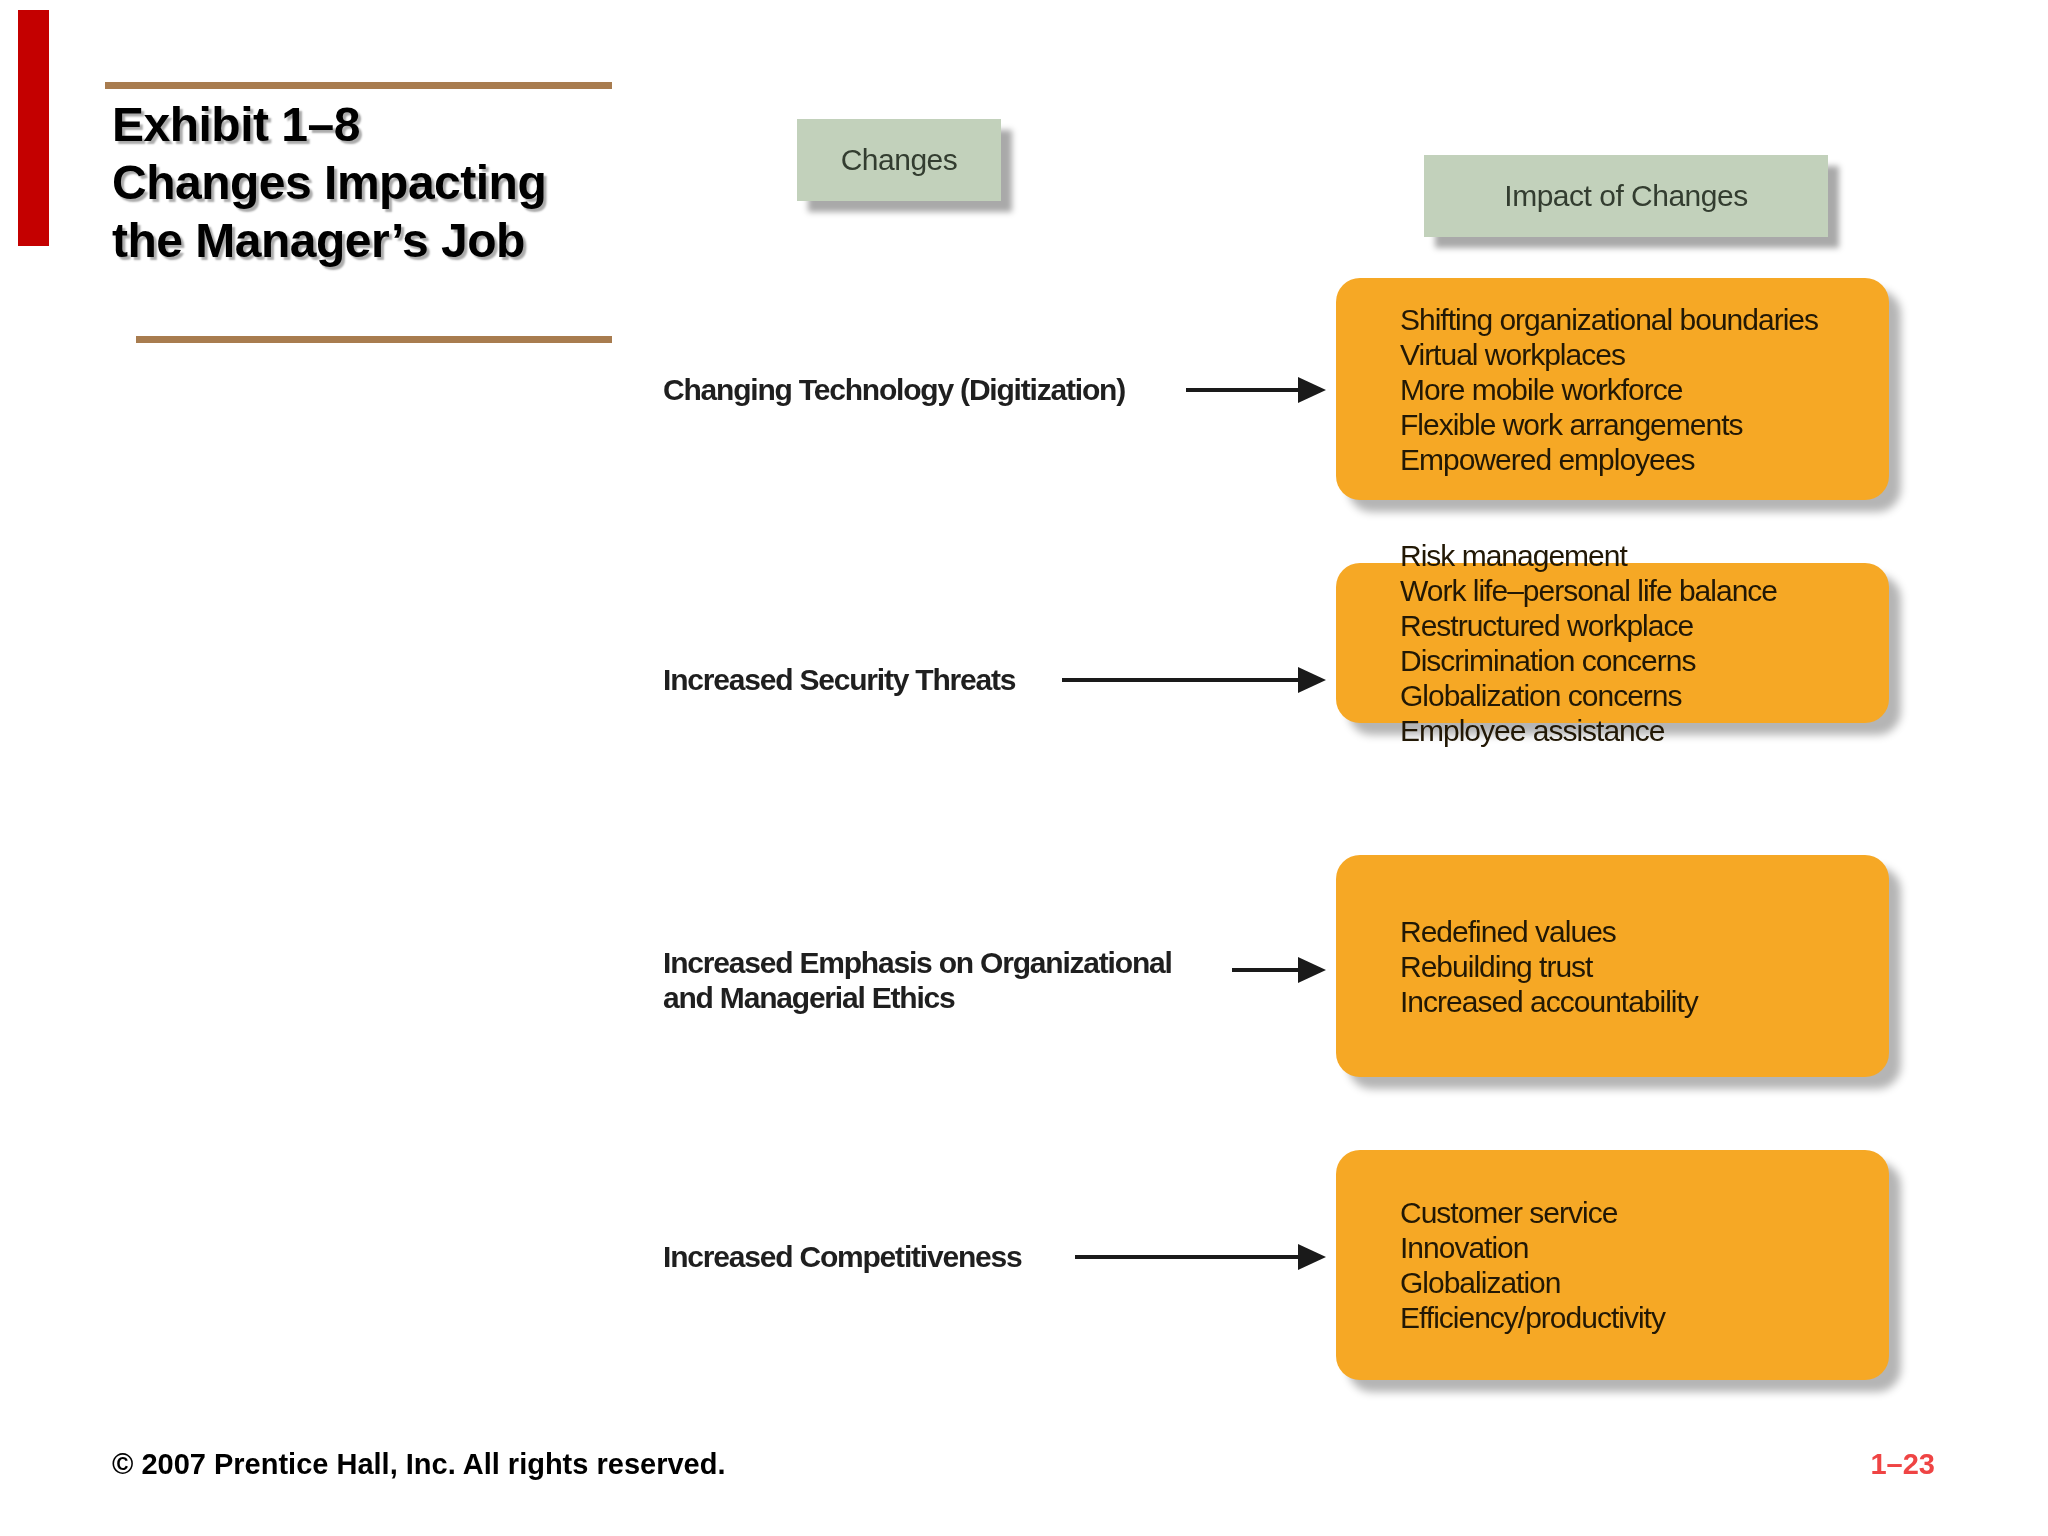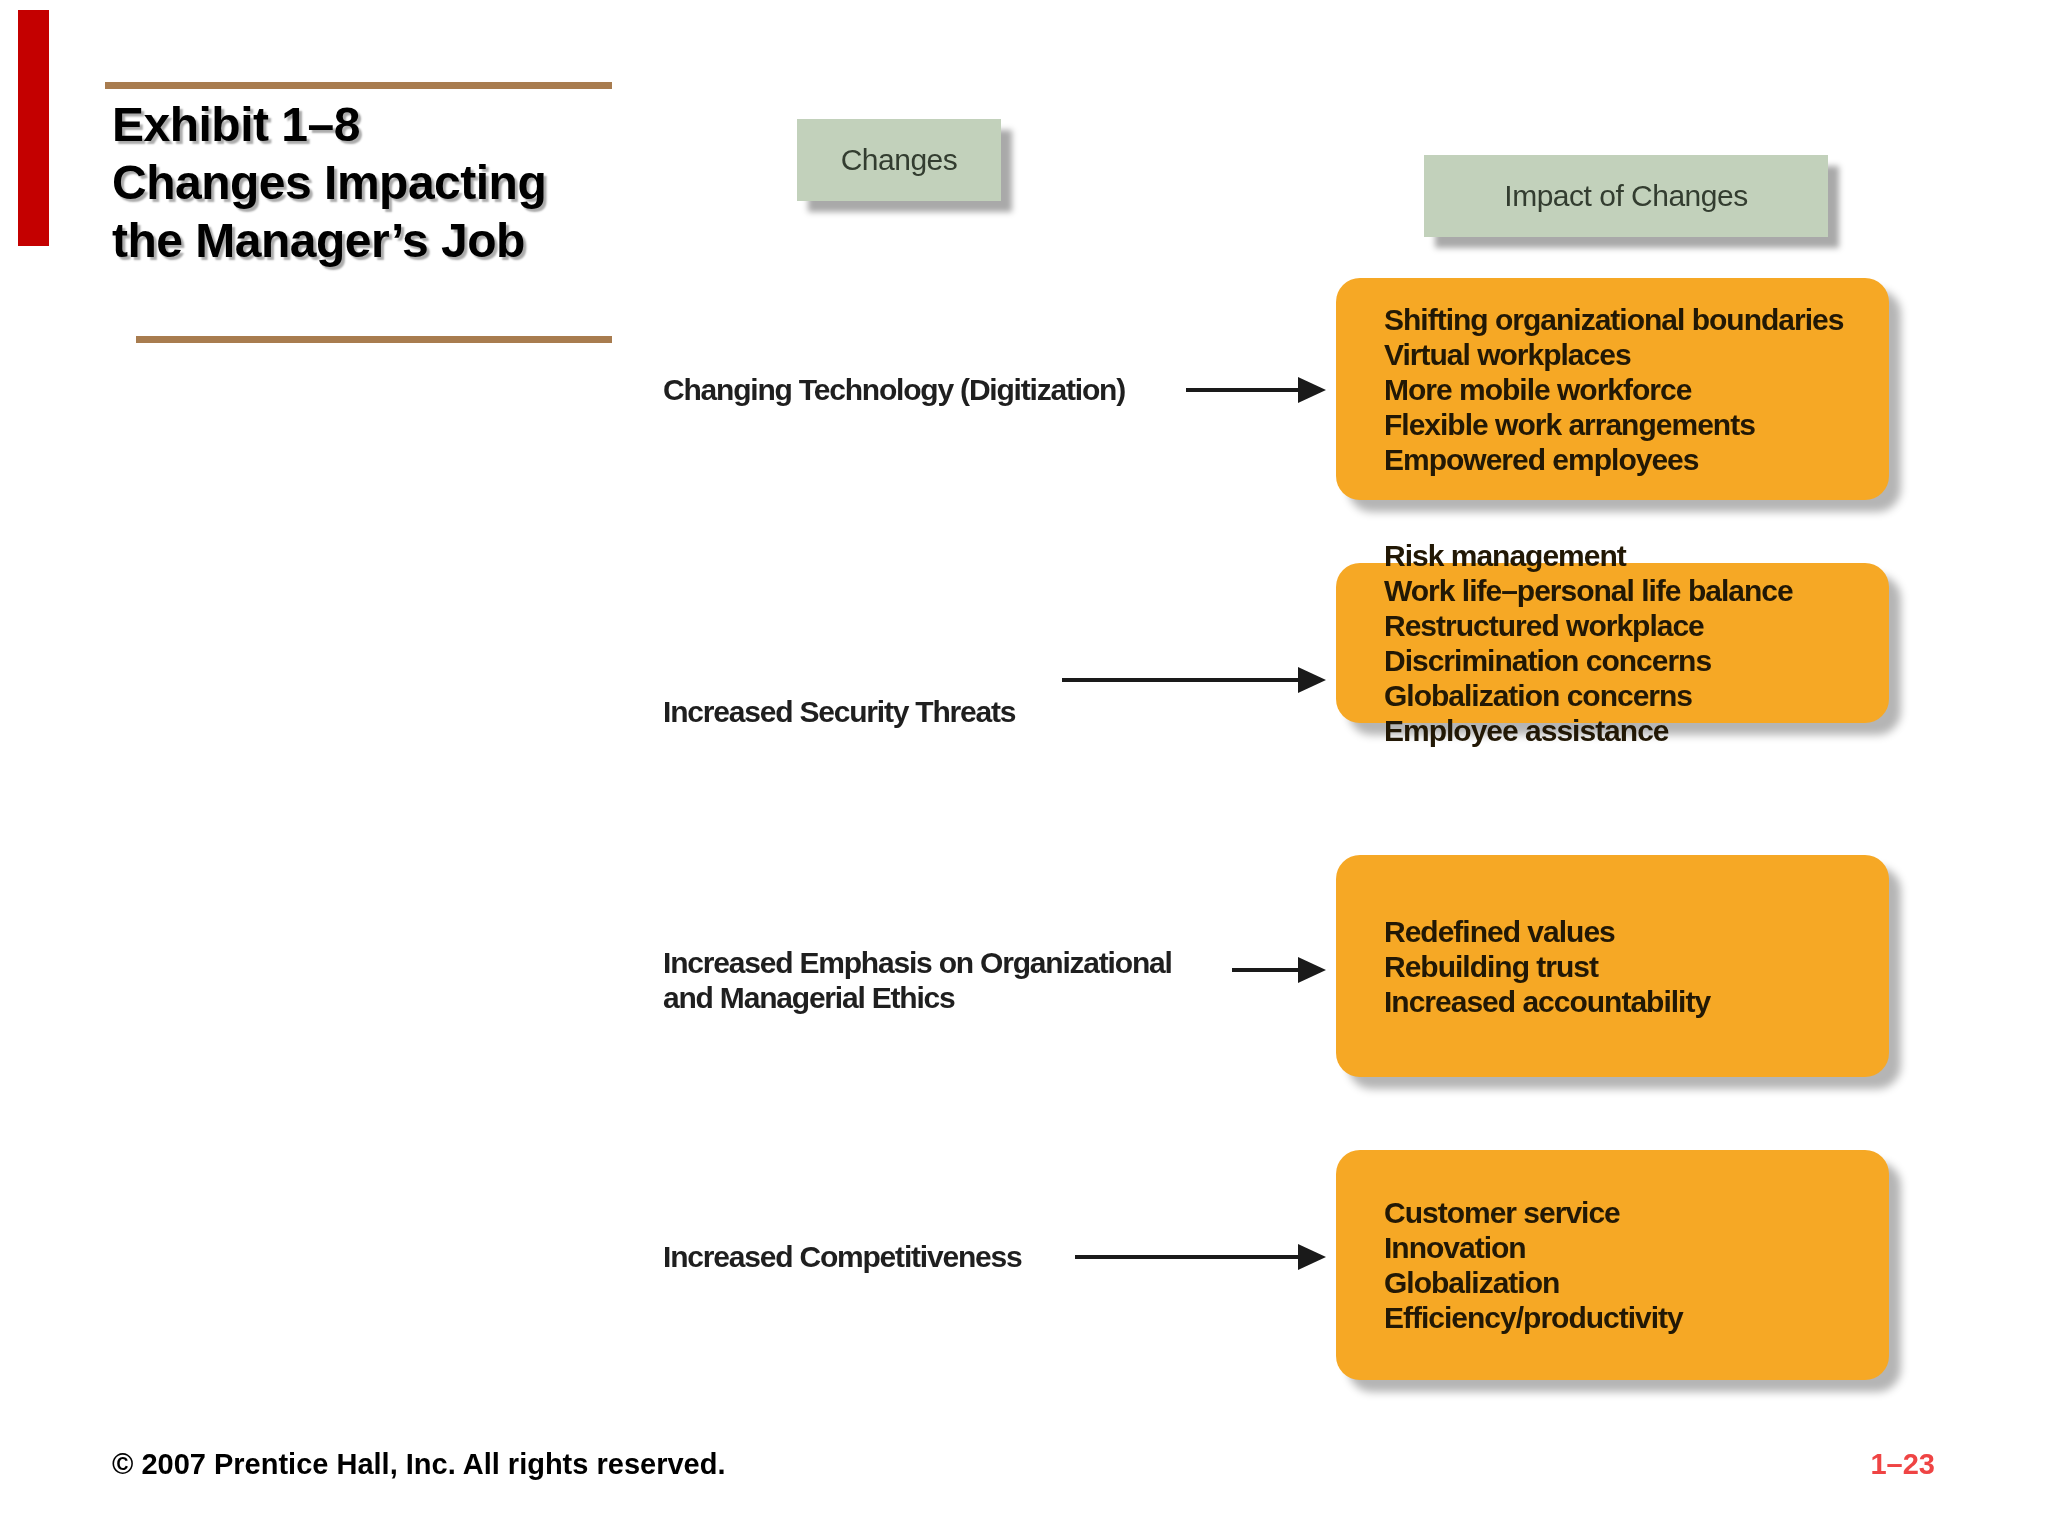--- a/index.html
+++ b/index.html
@@ -29,40 +29,40 @@
   }
   .col-header.changes { left:797px;  width:204px; }
   .col-header.impact  { left:1424px; width:404px;margin-top:36px; }
   .change-label {
     position:absolute; left:663px; font-weight:bold;
     font-size:30px; line-height:35px; color:#1f1f1f; letter-spacing:-1.2px;
     white-space:nowrap;
   }
   .change-label span { display:block; }
   .change-label.r1 { top:372px; }
-  .change-label.r2 { top:662px;margin-top:32px; }
+  .change-label.r2 { top:662px; }
   .change-label.r3 { top:945px; }
   .change-label.r4 { top:1239px; }
   .connector { position:absolute; height:4px; background:#1a1a1a; }
   .connector .arrow-head {
     position:absolute; right:-28px; top:-11px; width:0; height:0;
     border-left:28px solid #1a1a1a;
     border-top:13px solid transparent; border-bottom:13px solid transparent;
   }
   .connector.r1 { left:1186px; top:388px;  width:112px; }
   .connector.r2 { left:1062px; top:678px;  width:236px; }
   .connector.r3 { left:1232px; top:968px;  width:66px;  }
   .connector.r4 { left:1075px; top:1255px; width:223px; }
   .impact-box {
     position:absolute; left:1336px; width:553px; box-sizing:border-box;
     background:var(--impact-fill,#f6a825); border-radius:24px;
     box-shadow:12px 12px 9px #b5b5b5;
     display:flex; flex-direction:column; justify-content:center;
-    padding-left:48px; padding-right:10px;
-    font-weight:bold; font-size:30px; line-height:35px;
+    padding-left:64px; padding-right:10px;
+    font-weight:normal; font-size:30px; line-height:35px;
     color:#221805; letter-spacing:-1px;
   }
   .impact-box.r1 { top:278px;  height:222px; }
   .impact-box.r2 { top:563px;  height:160px; }
   .impact-box.r3 { top:855px;  height:222px; }
   .impact-box.r4 { top:1150px; height:230px; }
   .impact-box .impact-item { white-space:nowrap; }
   .footer-copyright {
     position:absolute; left:112px; top:1448px;
     font-size:29px; font-weight:bold; color:#000;

